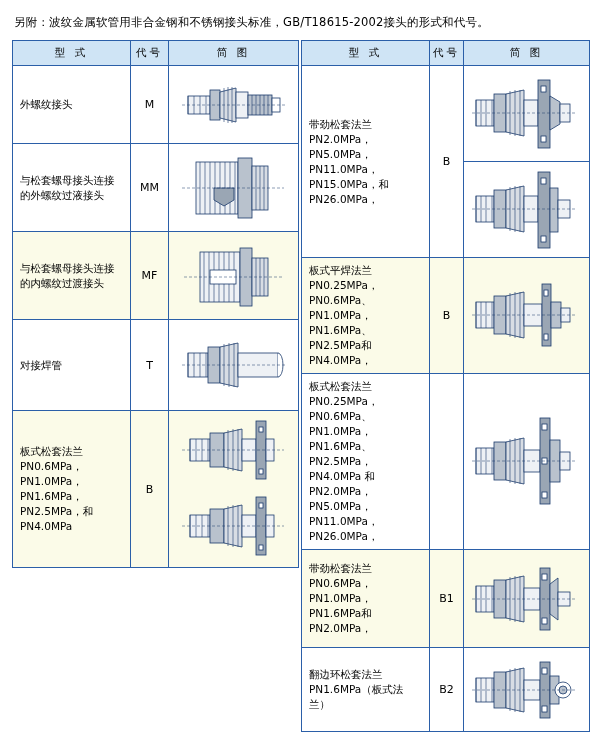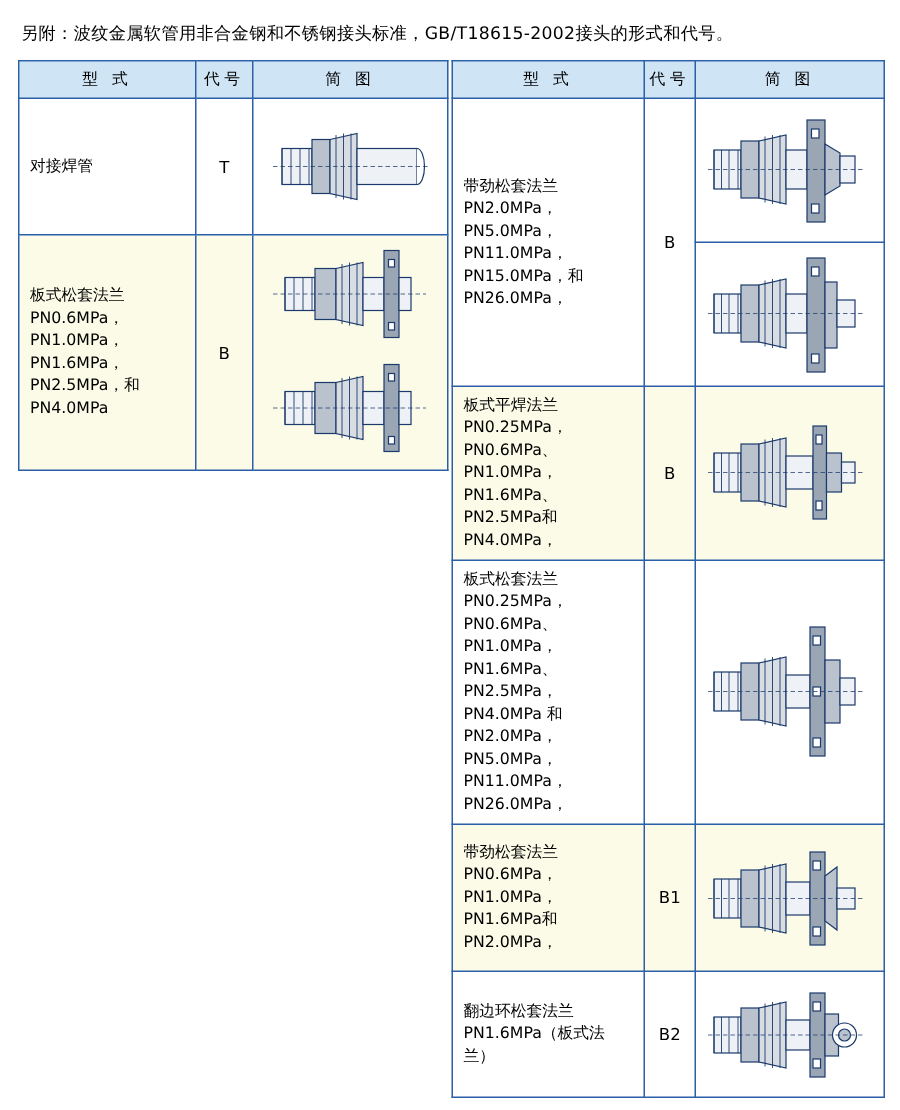--- a/index.html
+++ b/index.html
@@ -95,23 +95,71 @@
         </colgroup>
       <thead>
         <tr>
           <th>型        式</th>
           <th>代号</th>
           <th>简    图</th>
         </tr>
       </thead>
       <tbody>
 
-
-
-
+        <tr style="height:78px">
+          <td class="white cell-text">外螺纹接头</td>
+          <td class="white code-cell">M</td>
+          <td class="white fig">
+            <svg width="120" height="70" viewBox="0 0 120 70">
+              <rect x="14" y="26" width="22" height="18" class="fill-b"></rect>
+              <path d="M14 26 L14 44 M20 26 L20 44 M26 26 L26 44 M32 26 L32 44" class="ln2"></path>
+              <rect x="36" y="20" width="10" height="30" class="fill-c"></rect>
+              <path d="M46 22 L62 18 L62 52 L46 48 Z" class="fill-a"></path>
+              <path d="M50 18 L50 52 M54 17 L54 53 M58 17 L58 53" class="ln2"></path>
+              <rect x="62" y="22" width="12" height="26" class="fill-b"></rect>
+              <rect x="74" y="25" width="24" height="20" class="fill-c"></rect>
+              <path d="M78 25 L78 45 M82 25 L82 45 M86 25 L86 45 M90 25 L90 45 M94 25 L94 45" class="ln2"></path>
+              <rect x="98" y="28" width="8" height="14" class="fill-e"></rect>
+              <path d="M8 35 L112 35" class="dash"></path>
+            </svg>
+          </td>
+        </tr>
+
+
+        <tr style="height:88px">
+          <td class="white cell-text">与松套螺母接头连接的外螺纹过液接头</td>
+          <td class="white code-cell">MM</td>
+          <td class="white fig">
+            <svg width="120" height="80" viewBox="0 0 120 80">
+              <rect x="22" y="14" width="42" height="52" class="fill-b"></rect>
+              <path d="M26 14 L26 66 M31 14 L31 66 M36 14 L36 66 M41 14 L41 66 M46 14 L46 66 M51 14 L51 66 M56 14 L56 66 M61 14 L61 66" class="ln2"></path>
+              <rect x="64" y="10" width="14" height="60" class="fill-c"></rect>
+              <rect x="78" y="18" width="16" height="44" class="fill-a"></rect>
+              <path d="M82 18 L82 62 M86 18 L86 62 M90 18 L90 62" class="ln2"></path>
+              <path d="M40 40 L60 40 L60 52 L50 58 L40 52 Z" class="fill-d"></path>
+              <path d="M8 40 L110 40" class="dash"></path>
+            </svg>
+          </td>
+        </tr>
+
+        <tr style="height:88px">
+          <td class="tint cell-text">与松套螺母接头连接的内螺纹过渡接头</td>
+          <td class="tint code-cell">MF</td>
+          <td class="tint fig">
+            <svg width="120" height="80" viewBox="0 0 120 80">
+              <rect x="26" y="16" width="40" height="50" class="fill-b"></rect>
+              <path d="M30 16 L30 66 M35 16 L35 66 M40 16 L40 66 M45 16 L45 66 M50 16 L50 66 M55 16 L55 66 M60 16 L60 66" class="ln2"></path>
+              <rect x="66" y="12" width="12" height="58" class="fill-c"></rect>
+              <rect x="78" y="22" width="16" height="38" class="fill-a"></rect>
+              <path d="M82 22 L82 60 M86 22 L86 60 M90 22 L90 60" class="ln2"></path>
+              <rect x="36" y="34" width="26" height="14" class="fill-e"></rect>
+              <path d="M10 41 L110 41" class="dash"></path>
+            </svg>
+          </td>
+        </tr>
 
         <tr style="height:91px">
           <td class="white cell-text">对接焊管</td>
           <td class="white code-cell">T</td>
           <td class="white fig">
             <svg width="120" height="72" viewBox="0 0 120 72">
               <rect x="14" y="24" width="20" height="24" class="fill-b"></rect>
               <path d="M14 24 L14 48 M20 24 L20 48 M26 24 L26 48 M32 24 L32 48" class="ln2"></path>
               <rect x="34" y="18" width="12" height="36" class="fill-c"></rect>
               <path d="M46 18 L64 14 L64 58 L46 54 Z" class="fill-a"></path>

